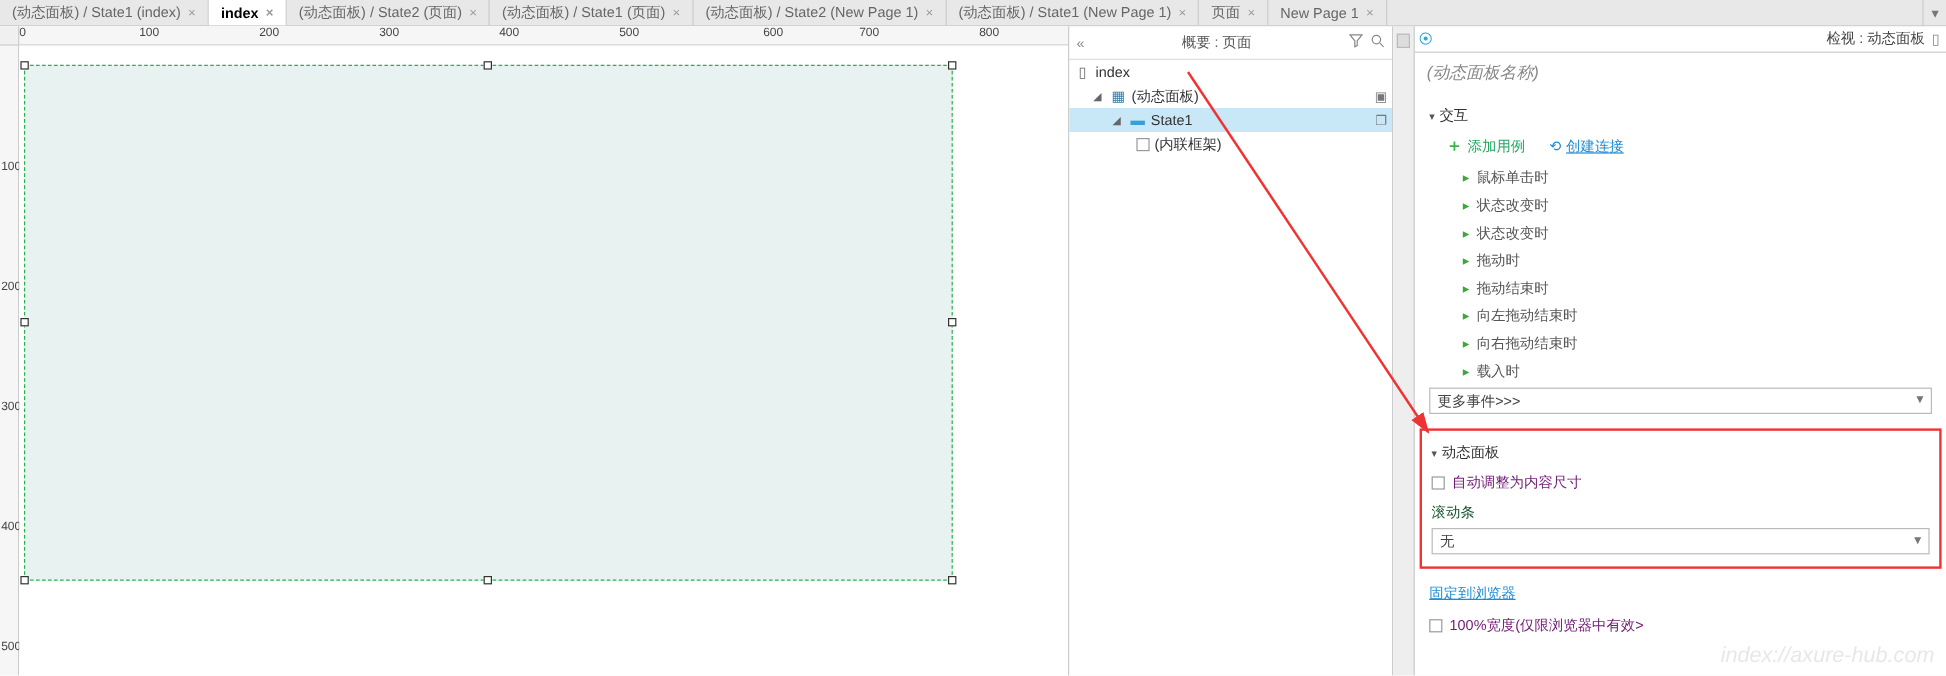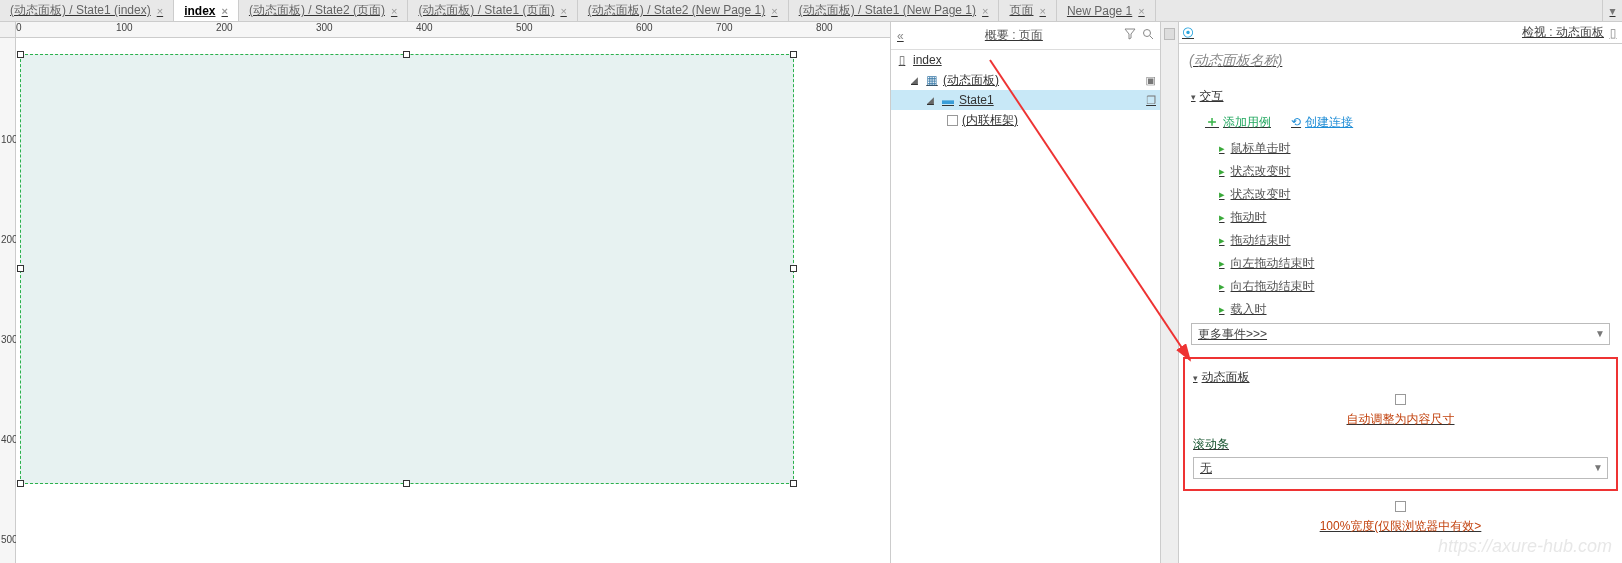--- a/index.html
+++ b/index.html
@@ -1,17 +1,17 @@
 <!DOCTYPE html>
 <html><head>
 <meta charset="utf-8">
 <style>
 * { box-sizing: border-box; margin: 0; padding: 0; }
 html, body { width: 1622px; height: 563px; font-family: "Microsoft YaHei", Arial, sans-serif; font-size: 12px; color: #333; background: #f9f9f9; overflow: hidden; }
-.root { display: flex; flex-direction: column; width: 100%; height: 100%; text-decoration: underline; }
+.root { display: flex; flex-direction: column; width: 100%; height: 100%; }
 
 
 .tabs-row { display: flex; height: 22px; background: #e8e8e8; border-bottom: 1px solid #ccc; align-items: stretch; }
 .tab { display: flex; align-items: center; padding: 0 10px; border-right: 1px solid #ccc; gap: 6px; cursor: default; color: #666; white-space: nowrap; }
 .tab.active { background: #fff; color: #000; font-weight: bold; }
 .tab .close { color: #999; font-size: 11px; cursor: pointer; }
 .tabs-right { margin-left: auto; display: flex; align-items: center; }
 .tabs-right .drop { width: 20px; text-align: center; border-left: 1px solid #ccc; color: #777; line-height: 22px; }
 
 
@@ -65,21 +65,21 @@
 .add-case { color:#21a85f; display:flex; align-items:center; gap:4px; }
 .add-case .plus { color:#39b54a; font-weight:bold; font-size:14px; }
 .create-link { color:#1f8dd6; display:flex; align-items:center; gap:4px; }
 .create-link .chain { color:#1f8dd6; }
 .event-item { display:flex; align-items:center; gap:6px; padding:3px 0 3px 28px; color:#555; }
 .event-item .bolt { color:#3aa93a; font-size:11px; }
 .more-events { margin:2px 0 0 0; }
 .select-like { height:22px; border:1px solid #bbb; background:#fff; display:flex; align-items:center; padding:0 6px; color:#444; position:relative; }
 .select-like .dd { position:absolute; right:4px; top:4px; color:#777; font-size:10px; }
 .red-box { border:2px solid #e33; padding:6px 8px 10px 8px; margin:6px 4px; }
-.check-row { display:flex; align-items:center; gap:6px; padding:4px 0; color:#c2410c;flex-direction:column; }
+.check-row { display:flex; align-items:center; gap:6px; padding:4px 0; color:#701a75; }
 .label-sm { color:#14532d; padding:4px 0; }
 .bluelink { color:#1f8dd6; padding:6px 0; display:block; }
 .arrow-annot { position:absolute; pointer-events:none; z-index:50; }
 
 
 .inspector-top-strip { height:22px; border-bottom:1px solid #ccc; display:flex; align-items:center; }
 .inspector-top-strip .locate { color:#2aa5de; width:18px; text-align:center; }
 .inspector-top-strip .title { flex:1; text-align:right; color:#444; }
 .inspector-top-strip .ricon { width:18px; text-align:center; color:#888; }
 
@@ -287,20 +287,21 @@
           <span>自动调整为内容尺寸</span>
         </div>
         <div class="label-sm">滚动条</div>
         <div class="select-like">
           <span>无</span>
           <span class="dd">▼</span>
         </div>
       </div>
 
       <div class="section" style="padding-top:0">
+        <a class="bluelink"><u>固定到浏览器</u></a>
         <div class="check-row">
           <span class="chk"></span>
           <span>100%宽度(仅限浏览器中有效&gt;</span>
         </div>
         <div class="check-row">
           
           
         </div>
       </div>
     </div>
@@ -310,13 +311,13 @@
 
 <svg class="arrow-annot" style="left:980px; top:50px;" width="240" height="330">
   <defs>
       <marker id="ah" markerWidth="10" markerHeight="10" refX="8" refY="3" orient="auto">
         <path d="M0,0 L0,6 L9,3 z" fill="#e33"></path>
       </marker>
     </defs>
   <line x1="10" y1="10" x2="210" y2="310" stroke="#e33" stroke-width="2" marker-end="url(#ah)"></line>
 </svg>
 
-<div class="watermark">https://axure-hub.com</div>
+<div class="watermark">index://axure-hub.com</div>
 
 </body></html>

